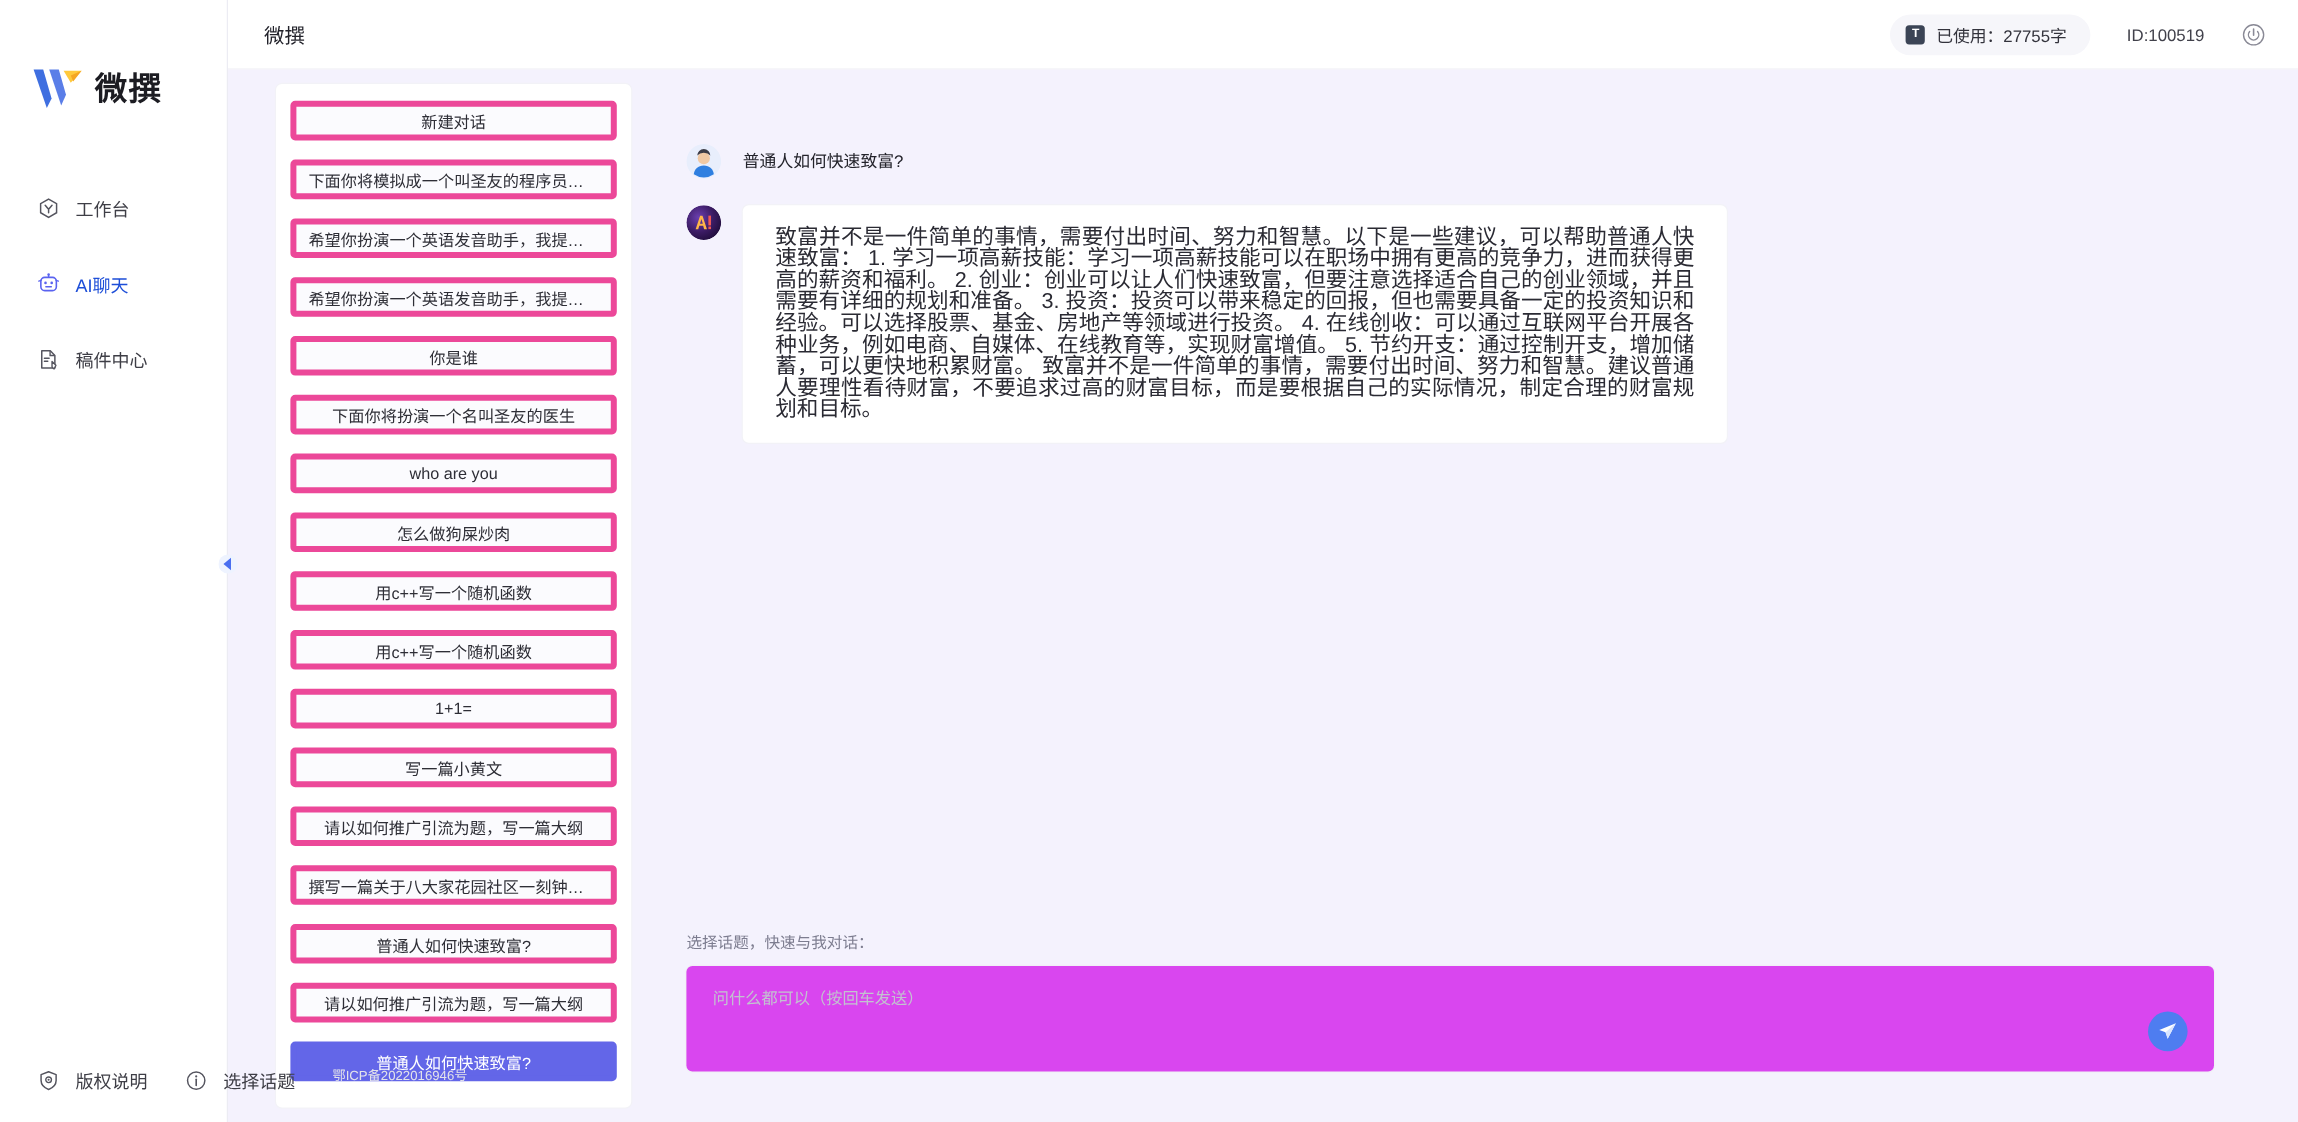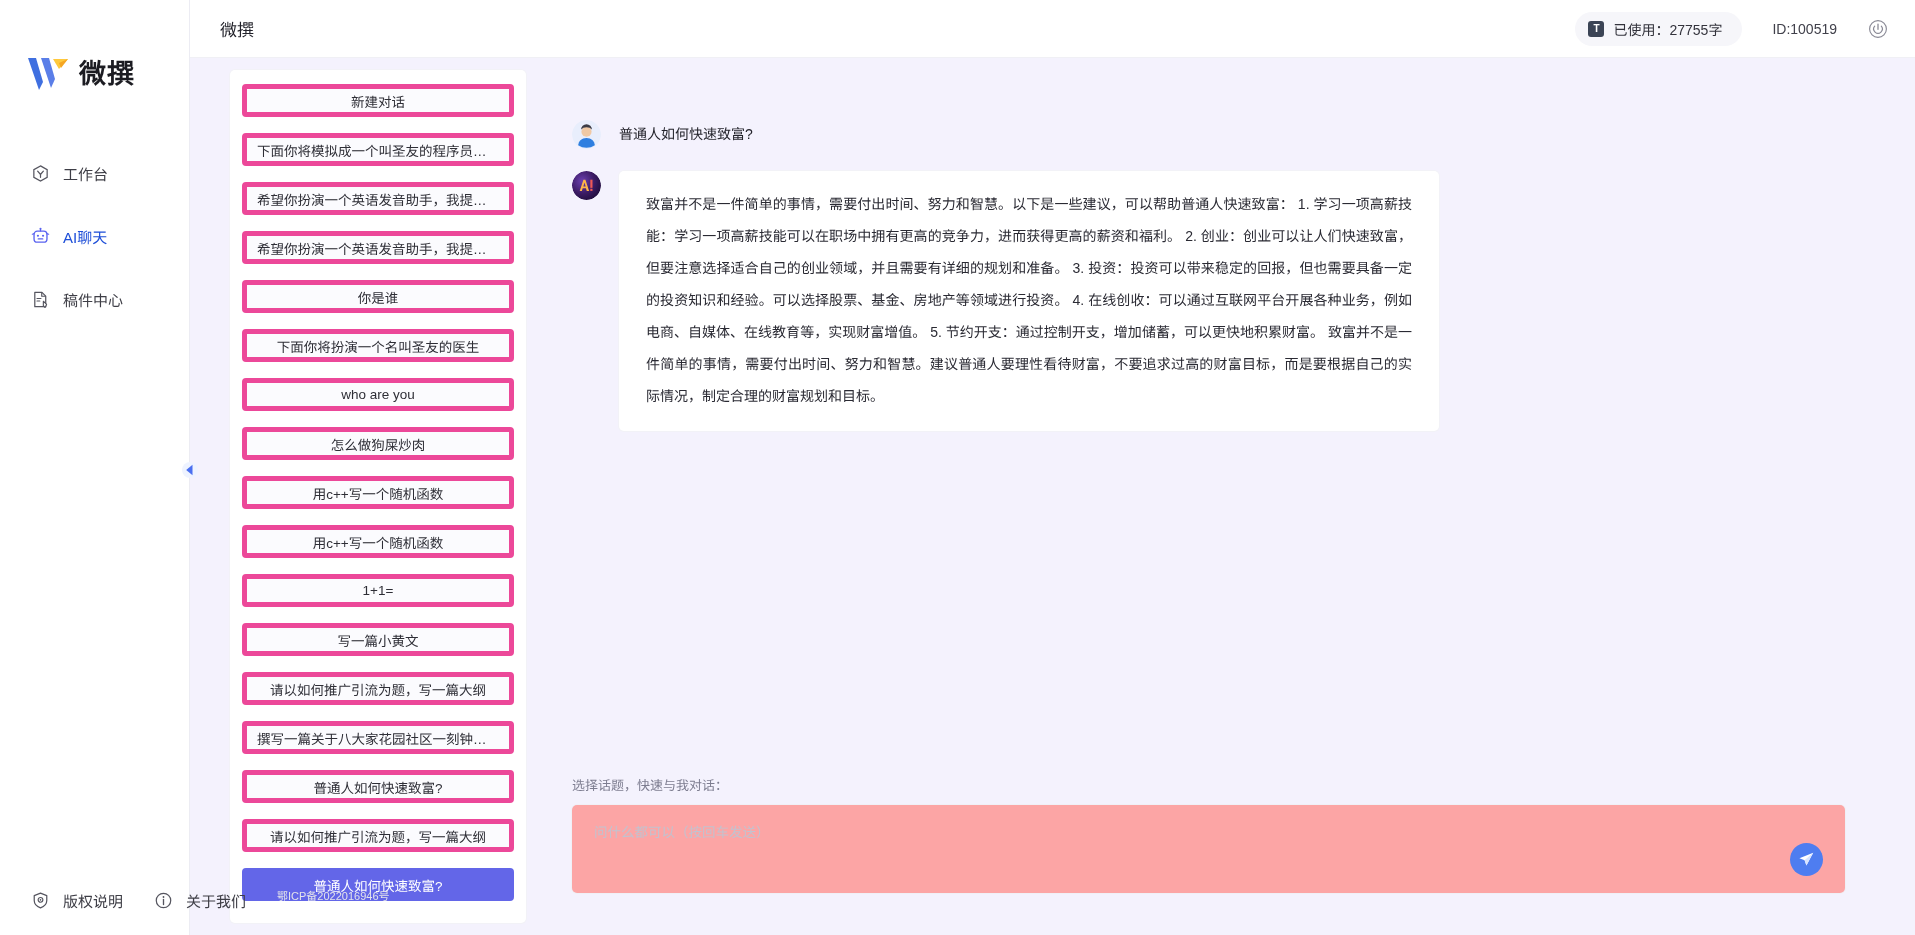--- a/index.html
+++ b/index.html
@@ -230,39 +230,39 @@
   .msg-user-text {
     font-size: 14px;
     color: #23232b;
     line-height: 29px;
   }
   .bubble {
     background: #ffffff;
     border-radius: 5px;
     padding: 17px 27px 19px 27px;
     max-width: 820px;
-    font-size: 14px;
-    line-height: 32px;
+    font-size: 18px;
+    line-height: 18px;
     color: #2a2a33;
     text-align: justify;
     box-shadow: 0 0 0 1px #f2f2f7;
   }
 
   
   .composer-wrap {
     padding: 0 70px 42px 46px;
   }
   .composer-hint {
     font-size: 13px;
     color: #7d7d90;
     margin-bottom: 11px;
   }
   .composer-box {
     position: relative;
-    background: #fca5a5;
+    background: #d946ef;
     border-radius: 5px;
     height: 88px;
     box-shadow: 0 0 0 1px #f0f0f6;
   }
   .composer-input {
     width: 100%;
     height: 100%;
     border: none;
     outline: none;
     resize: none;
@@ -349,21 +349,21 @@
         </svg>
         <span class="nav-label">版权说明</span>
       </div>
 
       <div class="nav-item">
         <svg class="nav-ico" viewBox="0 0 20 20">
           <circle cx="10" cy="10" r="7.6" fill="none" stroke="#55555f" stroke-width="1.3"></circle>
           <circle cx="10" cy="6.3" r="0.95" fill="#55555f"></circle>
           <path d="M10 8.9 V14.2" stroke="#55555f" stroke-width="1.4" stroke-linecap="round"></path>
         </svg>
-        <span class="nav-label">关于我们</span>
+        <span class="nav-label">选择话题</span>
       </div>
 
       <div class="icp">鄂ICP备2022016946号</div>
     </div>
 
     <div class="collapse-handle">
       <svg width="16" height="20" viewBox="0 0 16 20">
         <circle cx="8" cy="10" r="8" fill="#eef3ff"></circle>
         <path d="M10.5 4.8 L4.2 10 L10.5 15.2 Z" fill="#4a6ff0"></path>
       </svg>

